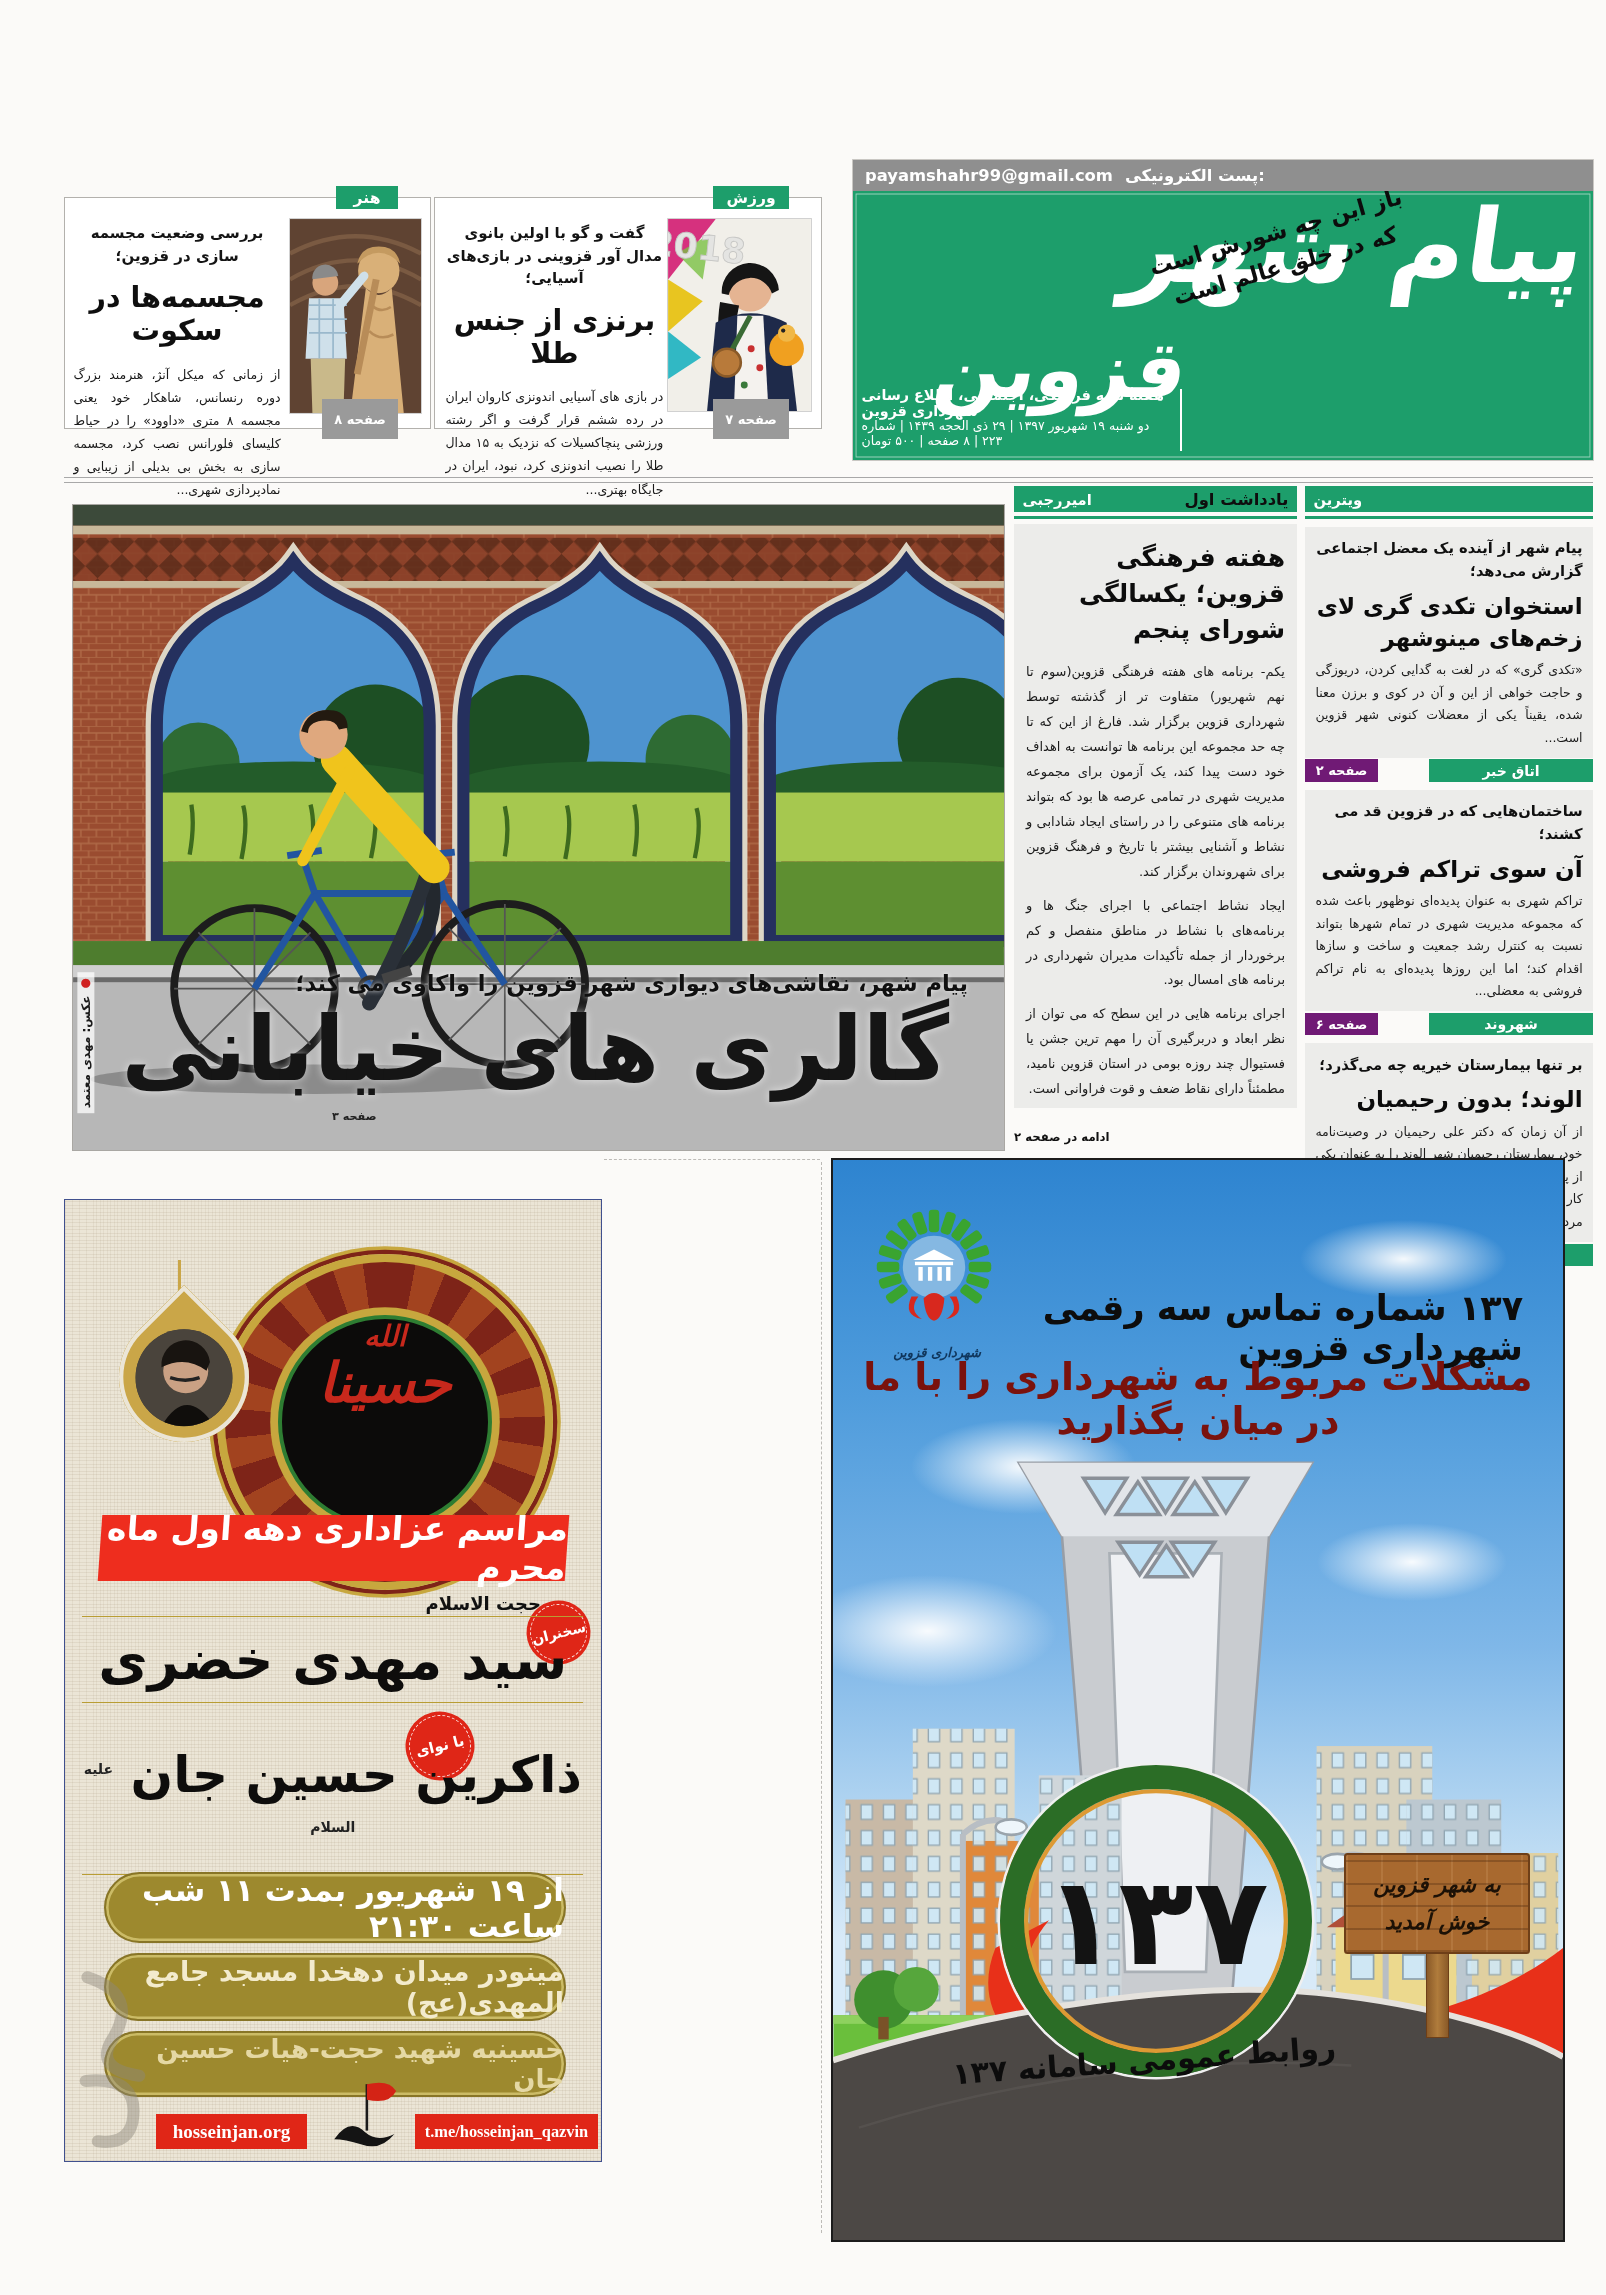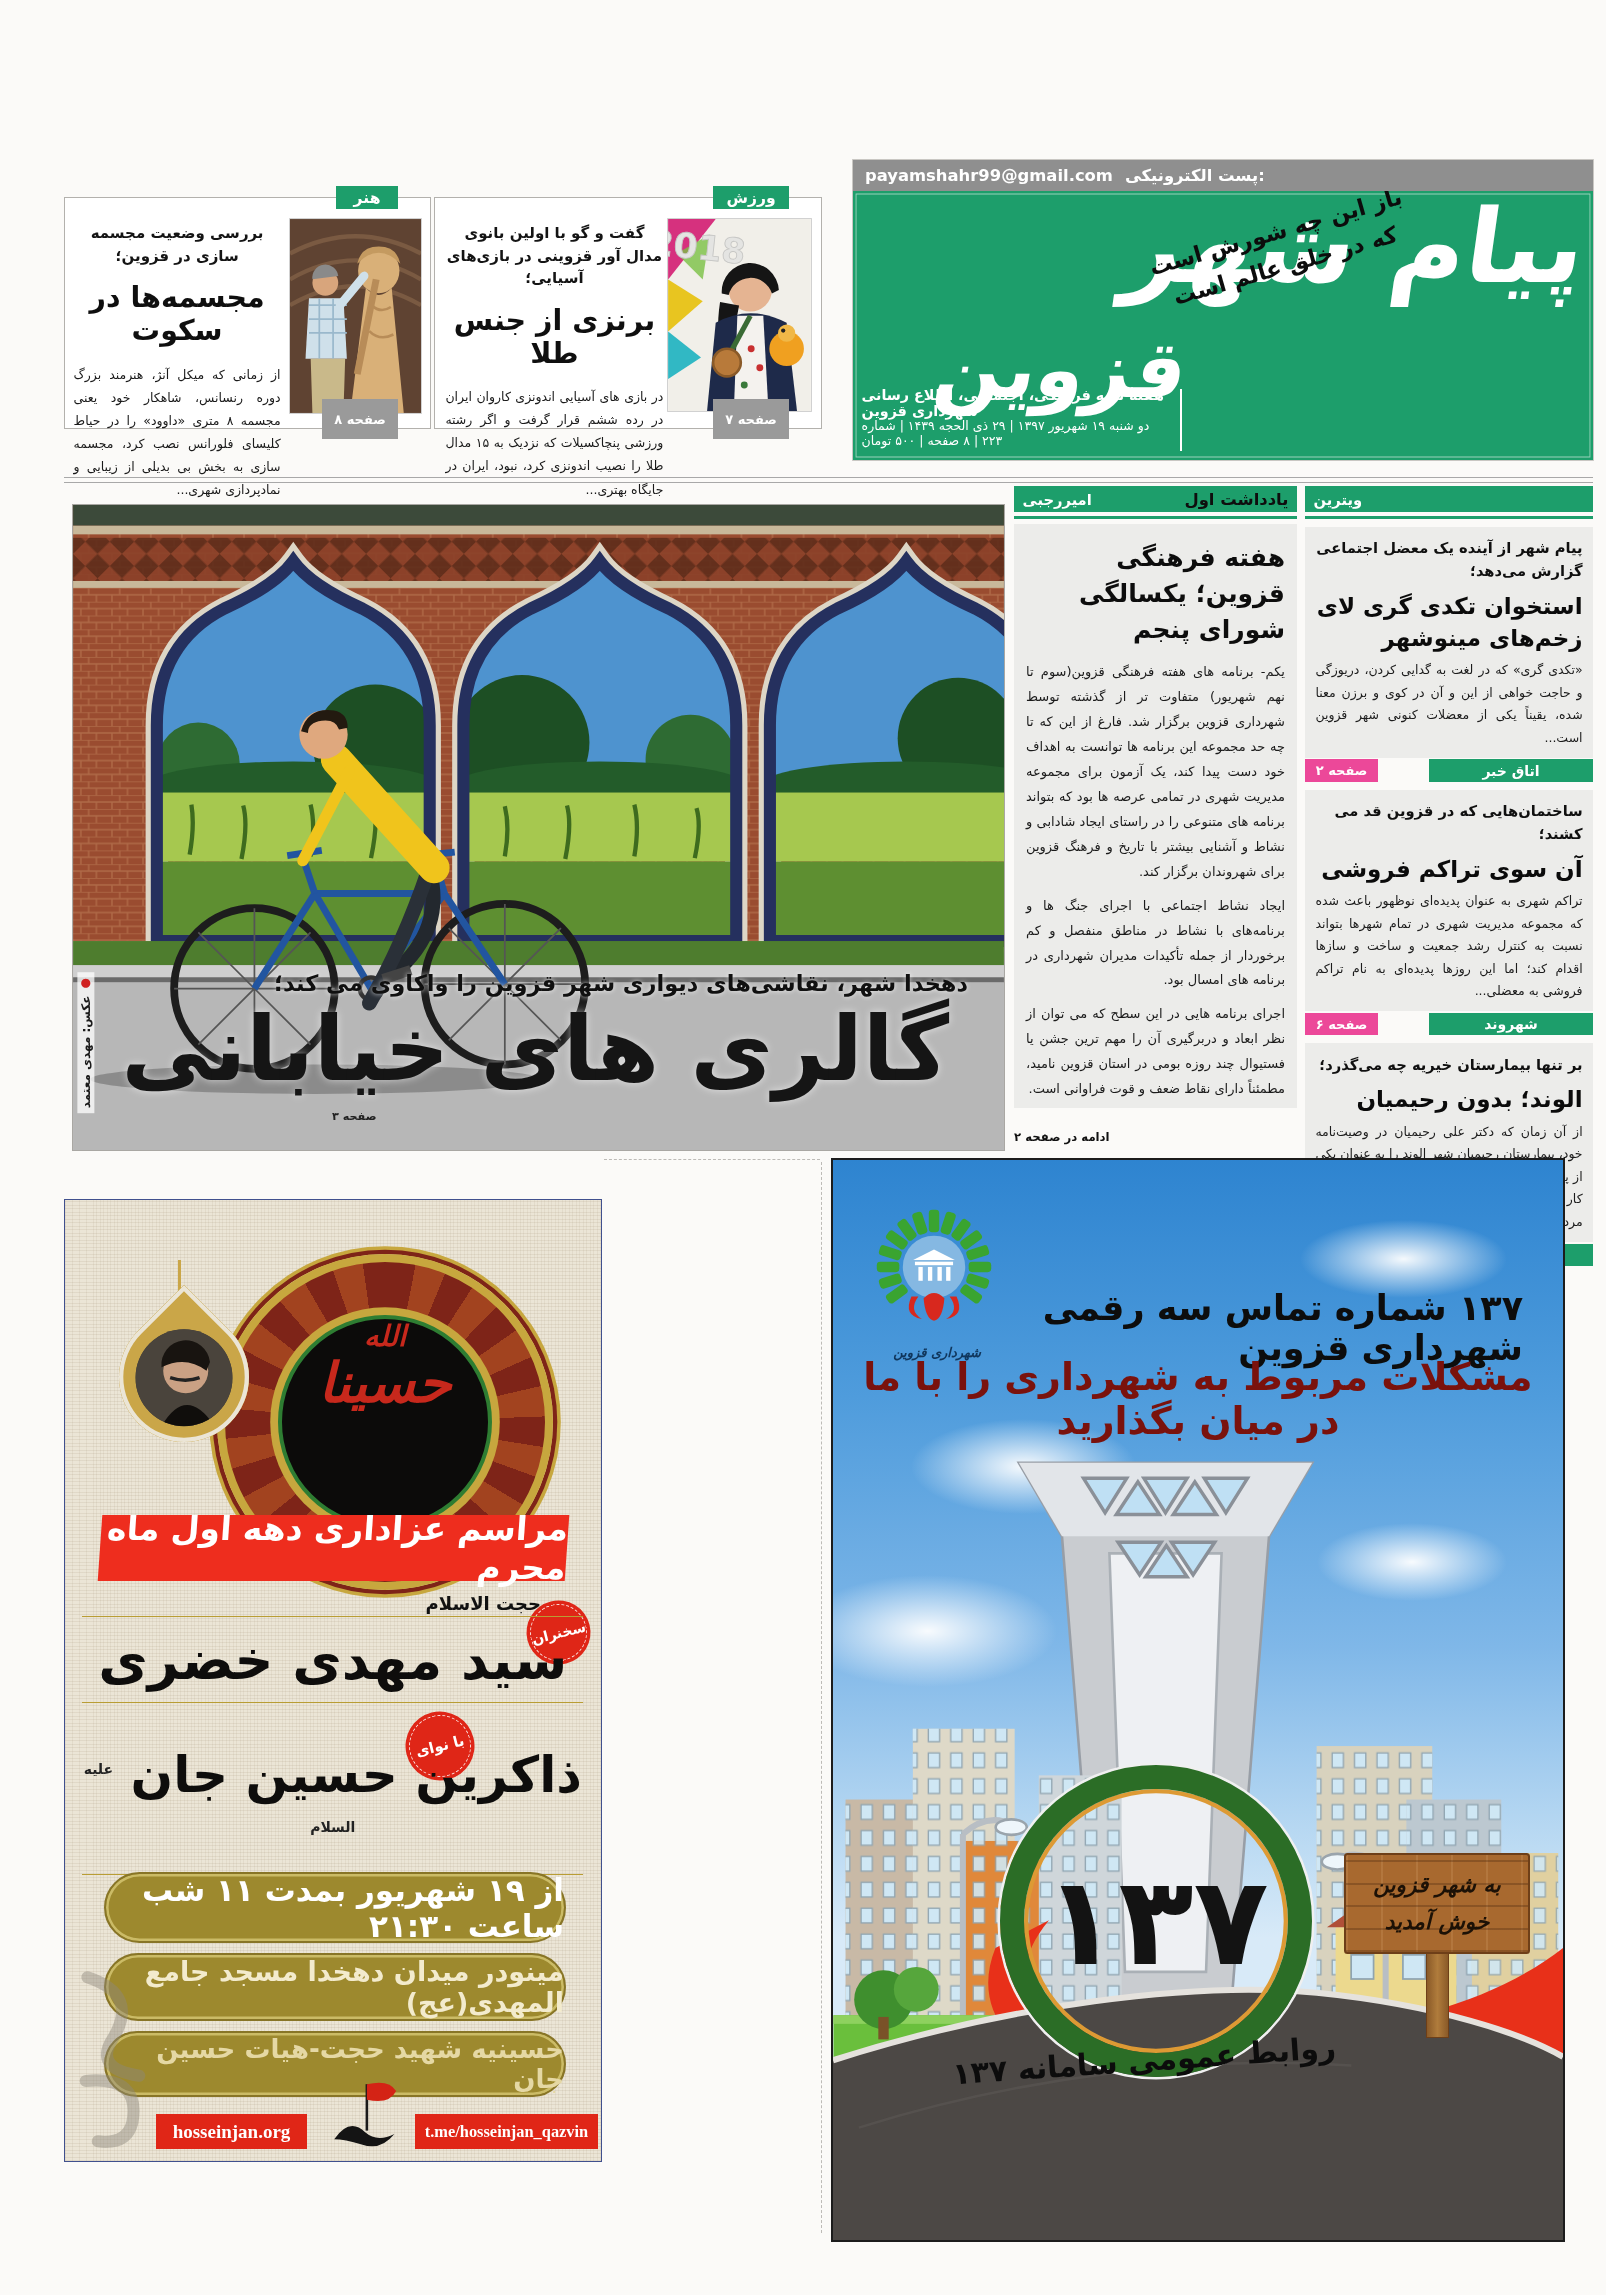--- a/index.html
+++ b/index.html
@@ -62,21 +62,21 @@
   .showcase{left:1306px;top:486px;width:288px;}
   .sc-art{margin-top:7.8px;}
   .sc-gray{background:#ececea;padding:10.4px 10.4px 8.6px;}
   .sc-kicker{font-size:14.7px;font-weight:bold;line-height:1.55;color:#101010;}
   .sc-title{font-size:23px;font-weight:bold;line-height:1.4;margin:7px 0 5.2px;color:#0b0b0b;}
   .sc-body{font-size:12.5px;line-height:1.8;text-align:justify;color:#1c1c1c;}
   .sc-tabs{display:flex;align-items:center;margin-top:1.7px;height:22.5px;}
   .sc-sec{flex:0 0 164px;height:22.5px;background:#1d9e6b;color:#fff;font-weight:bold;font-size:14px;
           display:flex;align-items:center;justify-content:center;}
   .sc-spacer{flex:1;}
-  .sc-page{flex:0 0 73px;height:22.5px;background:#ec4899;color:#fff;font-weight:bold;font-size:13px;
+  .sc-page{flex:0 0 73px;height:22.5px;background:#701a75;color:#fff;font-weight:bold;font-size:13px;
           display:flex;align-items:center;justify-content:center;}
 
   
   .poster{left:65px;top:1199px;width:536px;height:961px;border:0.9px solid #40508e;background:#ebe5d6;overflow:hidden;
     background-image:repeating-linear-gradient(0deg,rgba(150,130,100,.13) 0 0.9px,transparent 0.9px 3.5px),
                      repeating-linear-gradient(90deg,rgba(150,130,100,.10) 0 0.9px,transparent 0.9px 3.5px);}
   .medallion{position:absolute;right:48px;top:54px;width:320px;height:320px;border-radius:50%;
              background:repeating-conic-gradient(#7e2418 0 11deg,#a2431f 11deg 22deg);
              border:8.6px solid #c7a73e;box-shadow:0 0 0 4.3px #7e2418,0 0 0 7.8px #c7a73e;
              display:flex;align-items:center;justify-content:center;}
@@ -301,21 +301,21 @@
         <circle cx="215" cy="470" r="13" fill="none" stroke="#333" stroke-width="5"></circle>
         <path d="M282 332 Q 302 400 242 452" stroke="#23282e" stroke-width="17" fill="none" stroke-linecap="round"></path>
         <path d="M282 332 Q 252 420 213 487" stroke="#2a3038" stroke-width="17" fill="none" stroke-linecap="round"></path>
         <rect x="228" y="448" width="34" height="12" fill="#444" transform="rotate(-18 245 454)"></rect>
         <path d="M288 330 L175 205" stroke="#f0c41c" stroke-width="36" stroke-linecap="round"></path>
         <path d="M190 218 L136 322" stroke="#f0c41c" stroke-width="13" stroke-linecap="round"></path>
         <circle cx="160" cy="176" r="28" fill="#dfa87e"></circle>
         <path d="M134 172 q8 -28 38 -24 q16 3 16 20 l-10 2 q-4 -12 -20 -10 q-16 2 -16 14 z" fill="#231a10"></path>
       </g>
     </svg>
-    <div class="lead-kicker">دهخدا شهر، نقاشی‌های دیواری شهر قزوین را واکاوی می کند؛</div>
+    <div class="lead-kicker">پیام شهر، نقاشی‌های دیواری شهر قزوین را واکاوی می کند؛</div>
     <div class="lead-title">گالری های خیابانی</div>
     <div class="lead-page">صفحه ۳</div>
     <div class="lead-credit"><b>●</b> <span>عکس: مهدی معتمد</span></div>
   </div>
 
   <div class="abs note-col">
     <div class="col-head">
       <span class="h-right">یادداشت اول</span>
       <span class="h-left">امیررجبی</span>
     </div>

